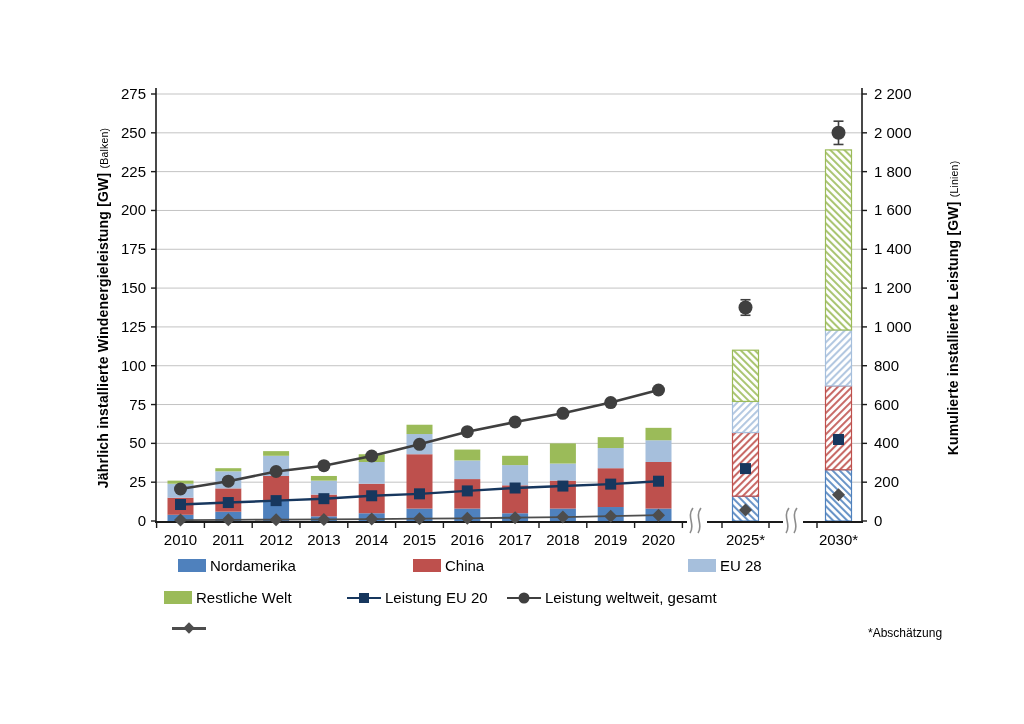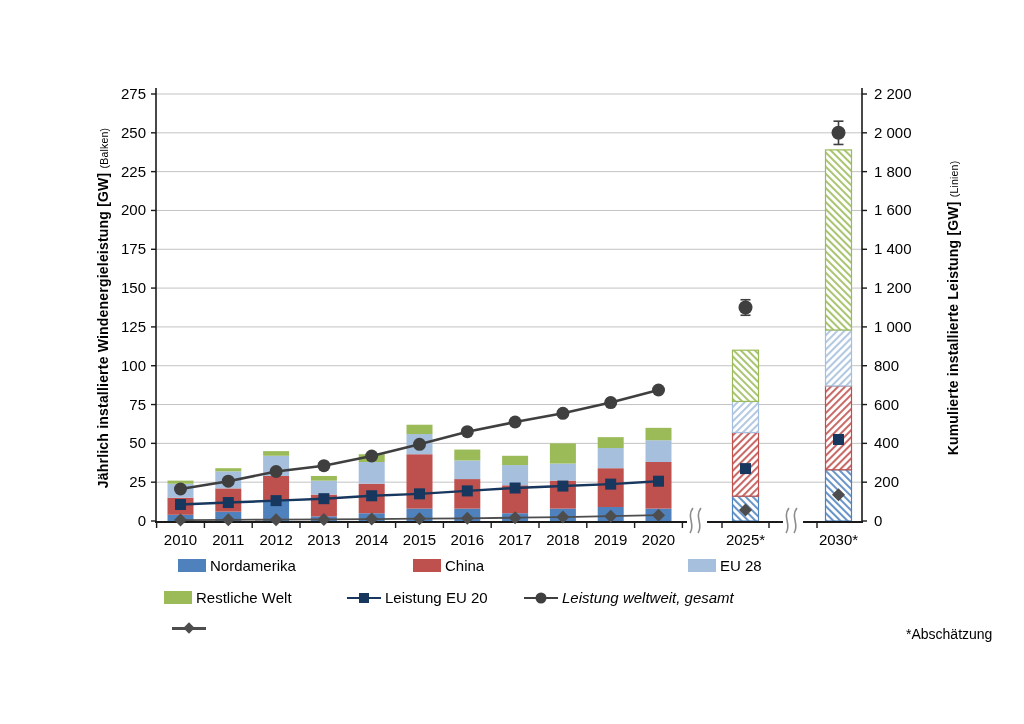--- a/index.html
+++ b/index.html
@@ -10,21 +10,21 @@
               font-size:14px;font-weight:bold;letter-spacing:0.2px;}
   .axis-title .small{font-size:10.5px;font-weight:normal;}
   .legend-item{position:absolute;display:flex;align-items:center;gap:4px;font-size:15px;white-space:nowrap;}
   .swatch{width:28px;height:13px;display:inline-block;}
   .line-sample{position:relative;width:34px;height:14px;display:inline-block;}
   .line-sample .ln{position:absolute;left:0;right:0;top:6px;height:2.5px;}
   .line-sample .mk{position:absolute;left:50%;top:50%;}
   .mk.square{width:10px;height:10px;transform:translate(-50%,-50%);}
   .mk.circle{width:11px;height:11px;border-radius:50%;transform:translate(-50%,-50%);}
   .mk.diamond{width:8px;height:8px;transform:translate(-50%,-50%) rotate(45deg);}
-  #footnote{position:absolute;font-size:14px;margin-left:38px;}
+  #footnote{position:absolute;font-size:12px;}
 </style>
 </head>
 <body>
 
 <div id="stage">
 
   <svg id="chart-svg" width="1024" height="724" viewBox="0 0 1024 724">
       <defs>
         <pattern id="hatch0" width="5" height="5" patternUnits="userSpaceOnUse" patternTransform="rotate(-45)">
           <rect x="0" y="0" width="5" height="5" fill="#ffffff"></rect>
@@ -276,21 +276,21 @@
         <span class="swatch" style="background: rgb(155, 187, 89);"></span>
         <span>Restliche Welt</span>
       </div>
       <div class="legend-item" style="left: 347px; top: 589px;">
         <span class="line-sample">
           <span class="ln" style="background: rgb(23, 55, 94);"></span>
           <span class="mk square" style="background: rgb(23, 55, 94);"></span>
         </span>
         <span>Leistung EU 20</span>
       </div>
-      <div class="legend-item" style="left: 524px; top: 589px; font-style: italic;">
+      <div class="legend-item" style="left: 507px; top: 589px;">
         <span class="line-sample">
           <span class="ln" style="background: rgb(63, 63, 63);"></span>
           <span class="mk circle" style="background: rgb(63, 63, 63);"></span>
         </span>
         <span>Leistung weltweit, gesamt</span>
       </div>
       <div class="legend-item" style="left: 172px; top: 621px;">
         <span class="line-sample">
           <span class="ln" style="background: rgb(77, 77, 77);"></span>
           <span class="mk diamond" style="background: rgb(77, 77, 77);"></span>

